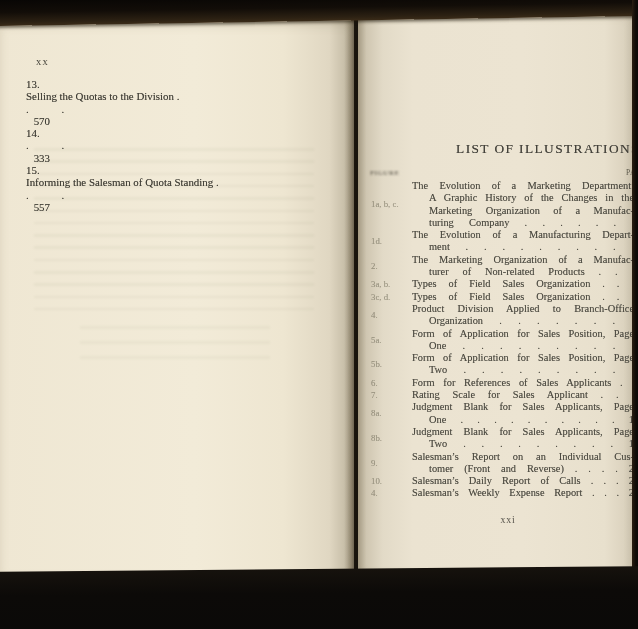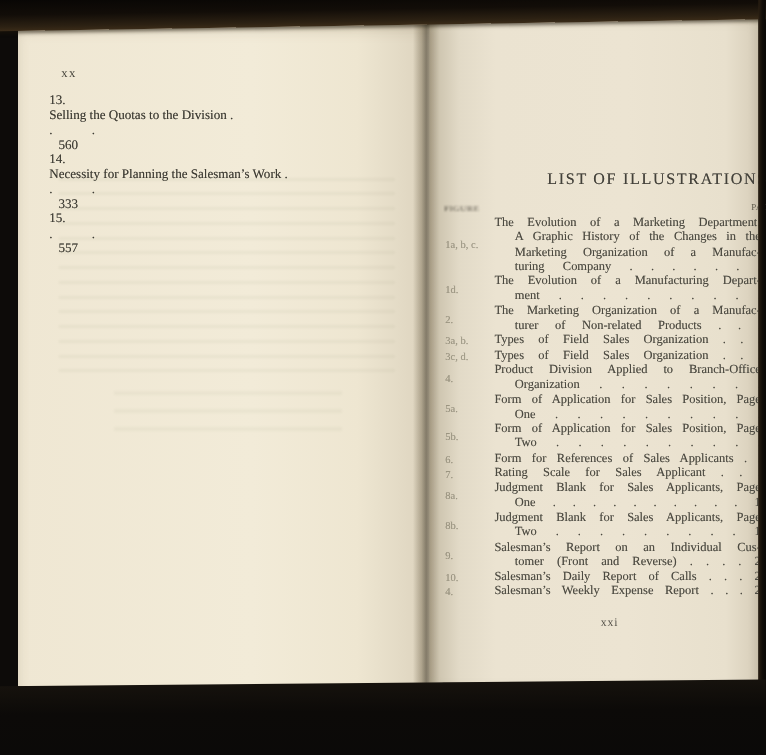--- a/index.html
+++ b/index.html
@@ -5,21 +5,21 @@
   html,body{margin:0;padding:0;}
   body{
     width:638px;height:629px;overflow:hidden;position:relative;
     background:#0d0b09;
     font-family:"Liberation Serif","DejaVu Serif",serif;
   }
   .scene{position:absolute;inset:0;}
 
   
   .left-page{
-    position:absolute;left:15px;top:20px;width:354px;height:552px;
+    position:absolute;left:0;top:20px;width:354px;height:552px;
     background:linear-gradient(90deg,#efe7d3 0%,#f2ebd8 55%,#eee6d1 80%,#e0d7c2 93%,#c4bba5 98%,#9c9480 100%);
     box-shadow:inset 0 6px 10px rgba(120,105,75,.18);
   }
   .right-page{
     position:absolute;left:358px;top:12px;width:274px;height:557px;
     background:linear-gradient(90deg,#a89e87 0%,#cfc6b1 3%,#e2dac7 9%,#ebe3d1 20%,#ece4d2 60%,#e8e0cd 90%,#dcd3bf 97%,#cfc6b2 100%);
     box-shadow:inset 0 5px 9px rgba(120,105,75,.15);
   }
   .gutter{
     position:absolute;left:344px;top:12px;width:18px;height:560px;
@@ -115,30 +115,30 @@
 
   <div class="left-page">
     <div class="ghost g-left1"></div>
     <div class="ghost g-left2"></div>
     <div class="lp-folio">xx</div>
     <div class="c-list">
         <div class="c-row">
           <span class="c-num">13.</span>
           <span class="c-title">Selling the Quotas to the Division .</span>
           <span class="c-leader">. .</span>
-          <span class="c-page">560</span>
+          <span class="c-page">570</span>
         </div>
         <div class="c-row">
           <span class="c-num">14.</span>
-          <span class="c-title">Necessity for Planning the Salesman’s Work .</span>
           <span class="c-leader">. .</span>
           <span class="c-page">333</span>
         </div>
         <div class="c-row">
           <span class="c-num">15.</span>
+          <span class="c-title">Informing the Salesman of Quota Standing .</span>
           <span class="c-leader">. .</span>
           <span class="c-page">557</span>
         </div>
       </div>
   </div>
 
   <div class="gutter"></div>
 
   <div class="right-page">
 

